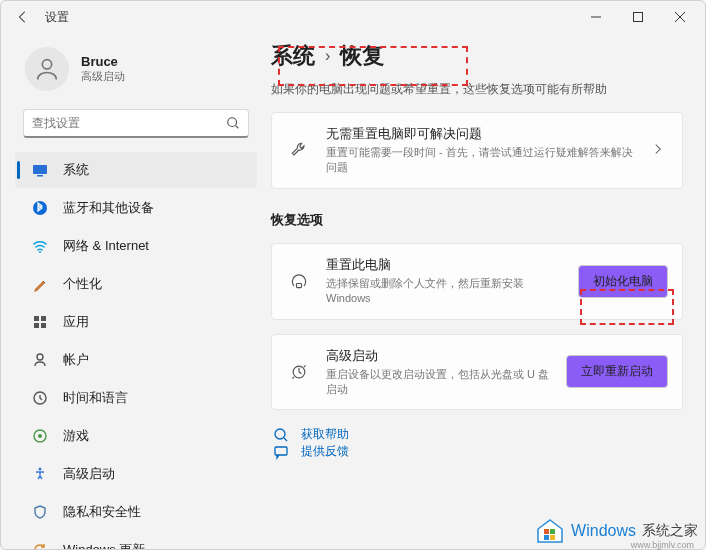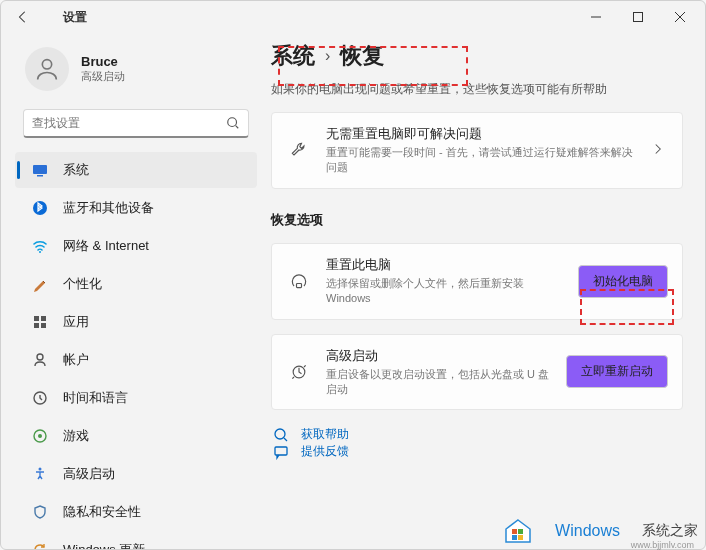--- a/index.html
+++ b/index.html
@@ -1,20 +1,20 @@
 <!DOCTYPE html>
 <html><head>
 <meta charset="utf-8">
 <style>
 * { margin: 0; padding: 0; box-sizing: border-box; font-family: "Segoe UI", "Microsoft YaHei", sans-serif; }
 body { width: 706px; height: 550px; background: #f6f6f6; overflow: hidden; position: relative; }
 .window { width: 706px; height: 550px; background: #f3f3f3; border: 1px solid #d0d0d0; border-radius: 6px; display: flex; flex-direction: column; }
 .titlebar { height: 32px; display: flex; align-items: center; padding: 0 4px; }
 .titlebar .back { width: 36px; height: 32px; display: flex; align-items: center; justify-content: center; color: #333; }
-.titlebar .title { font-size: 12px; color: #333; margin-left: 22px; font-weight: bold; }
+.titlebar .title { font-size: 12px; color: #333; margin-left: 4px; }
 .titlebar .spacer { flex: 1; }
 .titlebar .ctrl { width: 42px; height: 32px; display: flex; align-items: center; justify-content: center; color: #333; }
 .body { flex: 1; display: flex; overflow: hidden; }
 .sidebar { width: 260px; padding: 6px 4px 6px 14px; display: flex; flex-direction: column; overflow-y: auto; }
 .profile { display: flex; align-items: center; padding: 8px 10px 14px 10px; gap: 12px; }
 .avatar { width: 44px; height: 44px; border-radius: 50%; background: #e6e6e6; display: flex; align-items: center; justify-content: center; }
 .profile .info .name { font-size: 13px; font-weight: 600; color: #222; }
 .profile .info .sub { font-size: 11px; color: #666; }
 .search { margin: 4px 8px 14px 8px; position: relative; background: #fff; border: 1px solid #d8d8d8; border-bottom: 2px solid #888; border-radius: 4px; display: flex; align-items: center; height: 32px; }
 .search input { border: none; outline: none; flex: 1; padding: 6px 8px; font-size: 12px; background: transparent; }
@@ -35,21 +35,21 @@
 .card .ctitle { font-size: 13px; color: #222; font-weight: 500; }
 .card .cdesc { font-size: 11px; color: #777; margin-top: 2px; line-height: 1.4; }
 .card .arrow { color: #555; width: 20px; text-align: center; }
 .sectitle { font-size: 13px; font-weight: 600; color: #222; margin-top: 22px; }
 .btn { border: 1px solid #ccc; background: #8b5cf6; border-radius: 4px; padding: 7px 14px; font-size: 12px; color: #222; white-space: nowrap; }
 .links { margin-top: 16px; display: flex; flex-direction: column; }
 .linkrow { display: flex; align-items: center; gap: 10px; }
 .linkrow .lico { width: 20px; display: flex; align-items: center; justify-content: center; color: #0067c0; }
 .linkrow .ltxt { font-size: 12px; color: #0067c0; }
 .redbox { position: absolute; border: 2px dashed #e03030; pointer-events: none; }
-.watermark { position: absolute; right: 8px; bottom: 6px; display: flex; align-items: center; gap: 22px; font-family: "Segoe UI", sans-serif; }
+.watermark { position: absolute; right: 8px; bottom: 6px; display: flex; align-items: center; gap: 6px; font-family: "Segoe UI", sans-serif; }
 .watermark .txt1 { font-size: 16px; color: #1a7fd4; font-weight: 400; }
 .watermark .txt2 { font-size: 14px; color: #444; font-weight: 500; }
 </style>
 </head>
 <body>
 
 <div class="window">
   <div class="titlebar">
     <div class="back">
       <svg width="14" height="14" viewBox="0 0 16 16">

